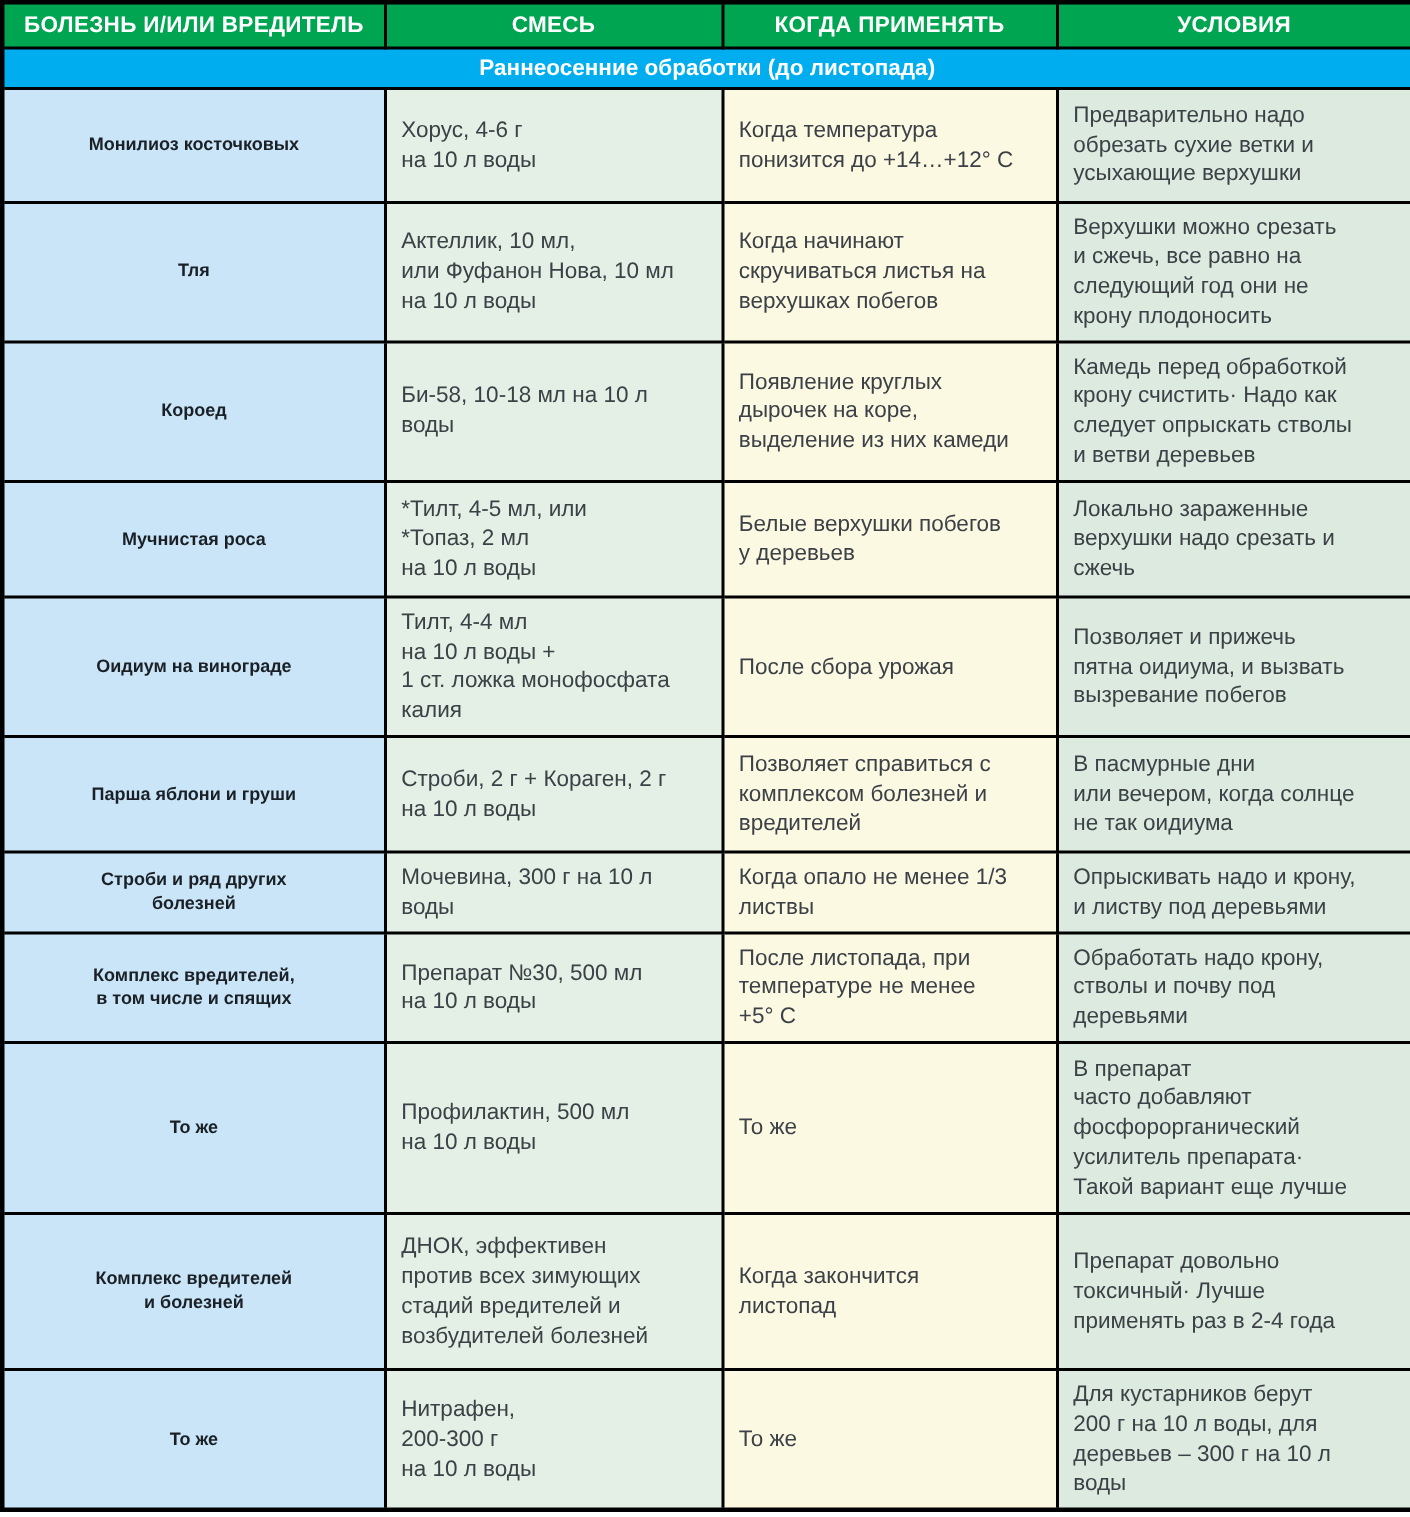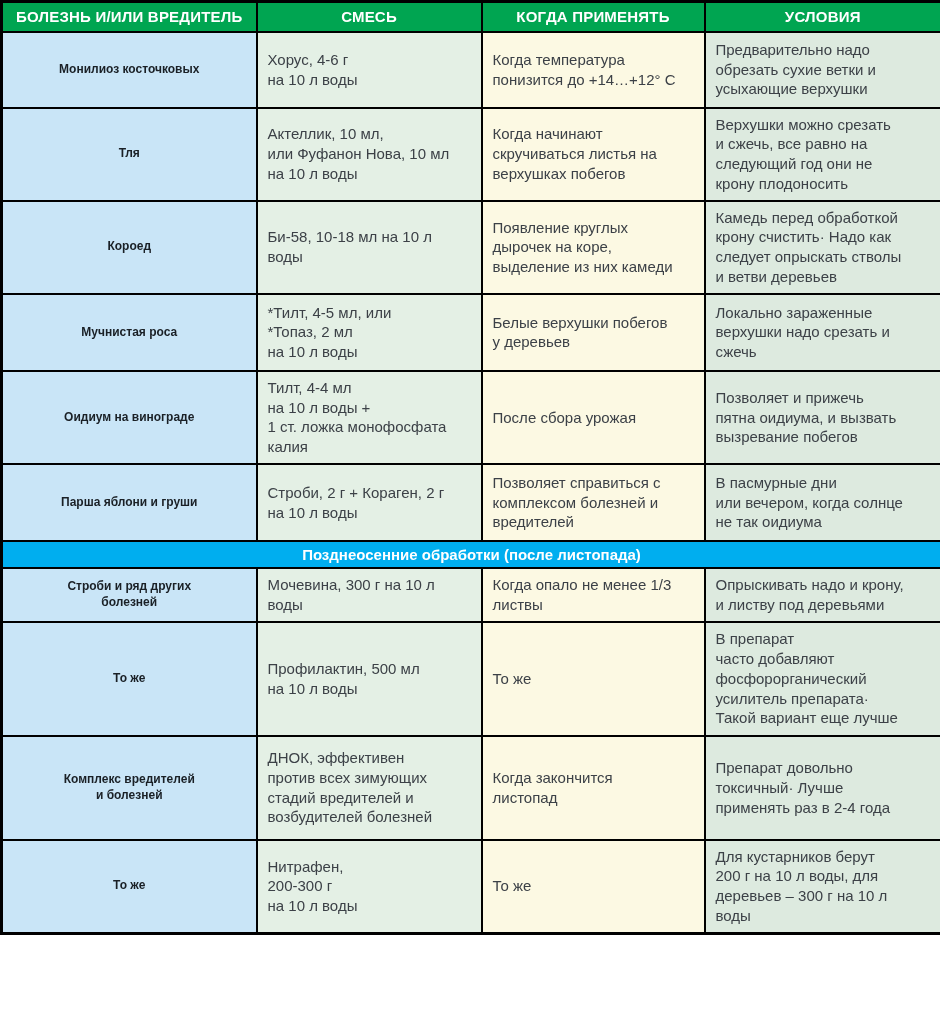--- a/index.html
+++ b/index.html
@@ -78,20 +78,23 @@
   </colgroup>
   <thead>
     <tr>
       <th class="colhead">БОЛЕЗНЬ И/ИЛИ ВРЕДИТЕЛЬ</th>
       <th class="colhead">СМЕСЬ</th>
       <th class="colhead">КОГДА ПРИМЕНЯТЬ</th>
       <th class="colhead">УСЛОВИЯ</th>
     </tr>
   </thead>
   <tbody>
+    <tr>
+      <td class="section" colspan="4">Раннеосенние обработки (до листопада)</td>
+    </tr>
 
     <tr style="height:76px">
       <td class="c1">Монилиоз косточковых</td>
       <td class="c2">Хорус, 4-6 г
 на 10 л воды</td>
       <td class="c3">Когда температура
 понизится до +14…+12° С</td>
       <td class="c4">Предварительно надо
 обрезать сухие ветки и
 усыхающие верхушки</td>
@@ -148,33 +151,42 @@
       <td class="c2">Строби, 2 г + Кораген, 2 г
 на 10 л воды</td>
       <td class="c3">Позволяет справиться с
 комплексом болезней и
 вредителей</td>
       <td class="c4">В пасмурные дни
 или вечером, когда солнце
 не так оидиума</td>
     </tr>
 
-    <tr>
-      <td class="section" colspan="4">Позднеосенние обработки (после листопада)</td>
-    </tr>
 
     <tr style="height:52px">
       <td class="c1">Строби и ряд других
 болезней</td>
       <td class="c2">Мочевина, 300 г на 10 л
 воды</td>
       <td class="c3">Когда опало не менее 1/3
 листвы</td>
       <td class="c4">Опрыскивать надо и крону,
 и листву под деревьями</td>
+    </tr>
+    <tr style="height:70px">
+      <td class="c1">Комплекс вредителей,
+в том числе и спящих</td>
+      <td class="c2">Препарат №30, 500 мл
+на 10 л воды</td>
+      <td class="c3">После листопада, при
+температуре не менее
++5° С</td>
+      <td class="c4">Обработать надо крону,
+стволы и почву под
+деревьями</td>
     </tr>
     <tr style="height:114px">
       <td class="c1">То же</td>
       <td class="c2">Профилактин, 500 мл
 на 10 л воды</td>
       <td class="c3">То же</td>
       <td class="c4">В препарат
 часто добавляют
 фосфорорганический
 усилитель препарата·

